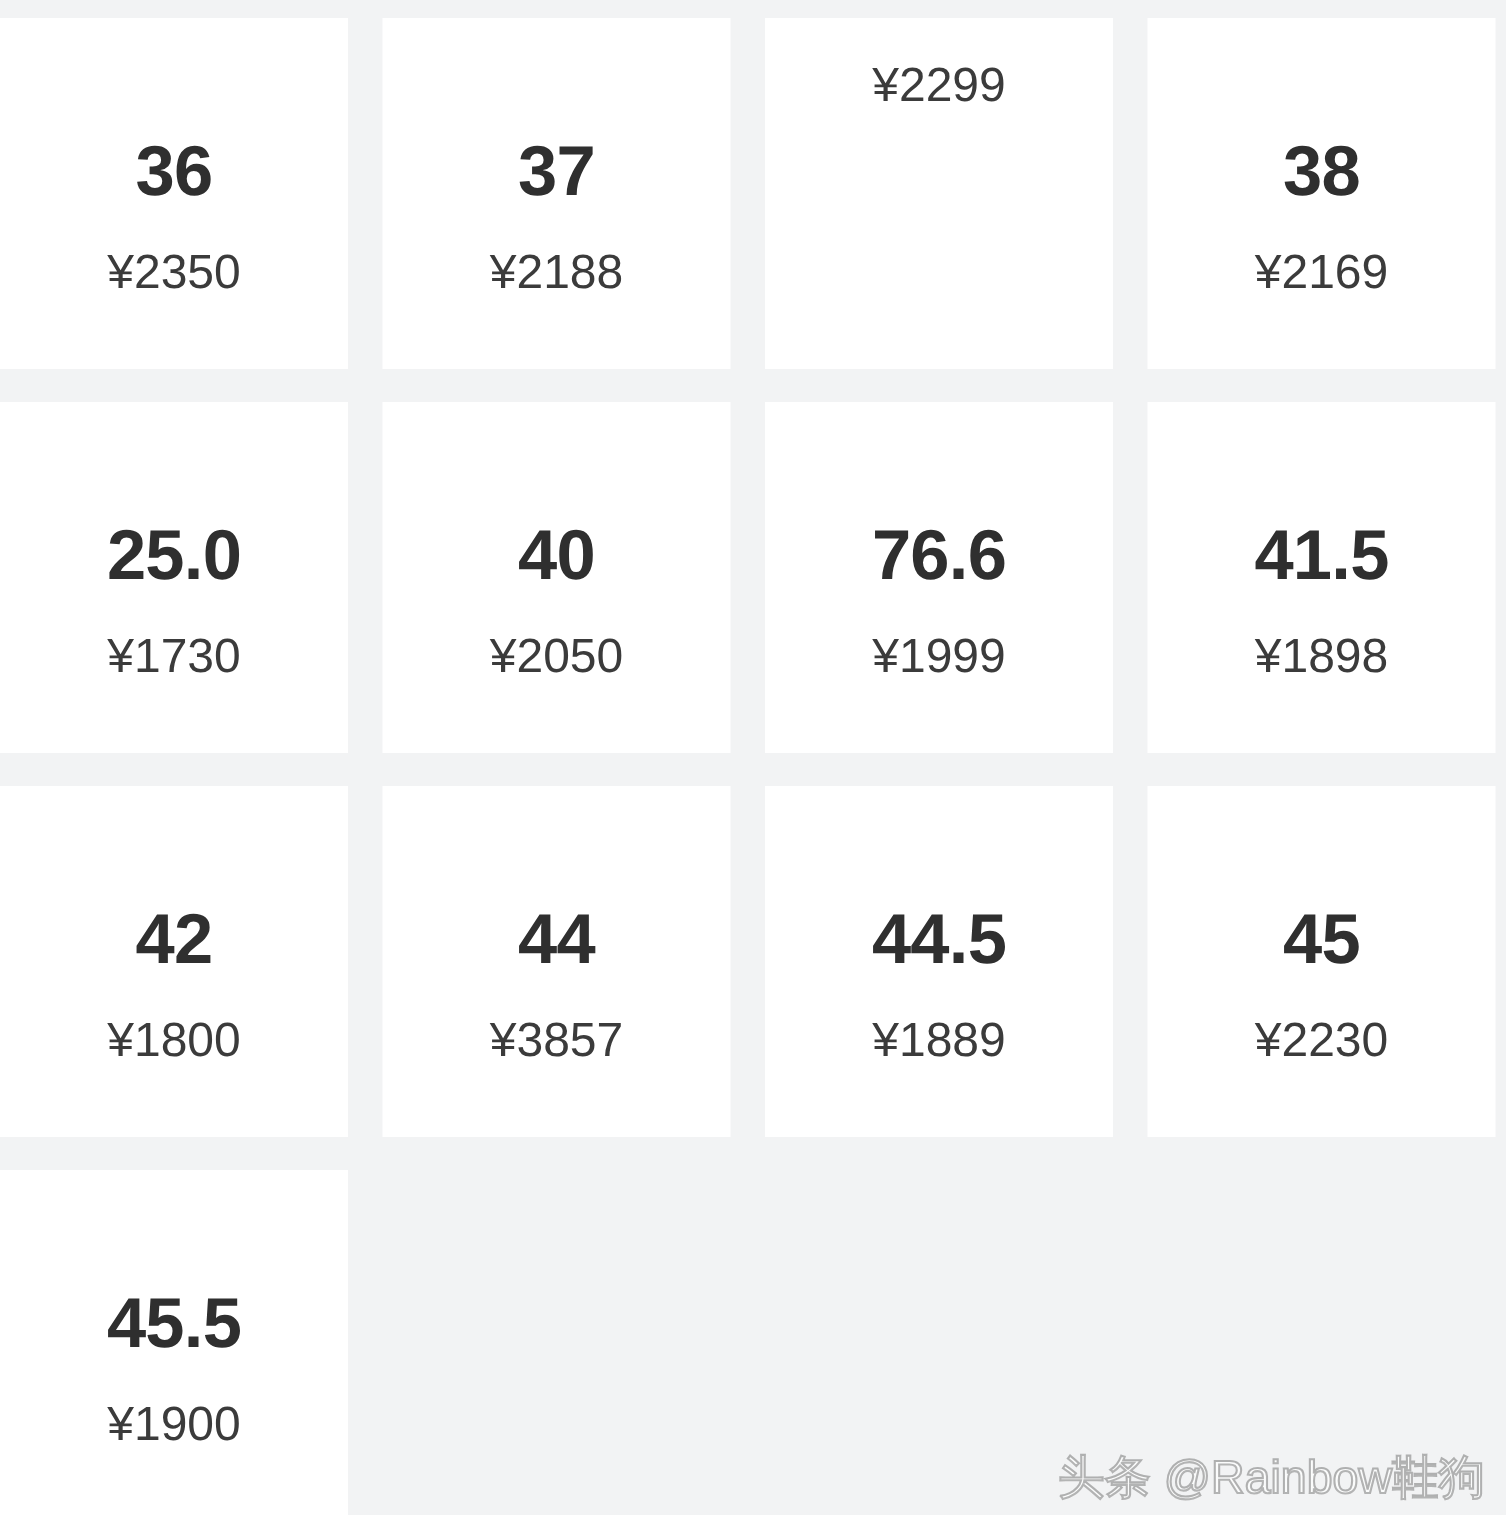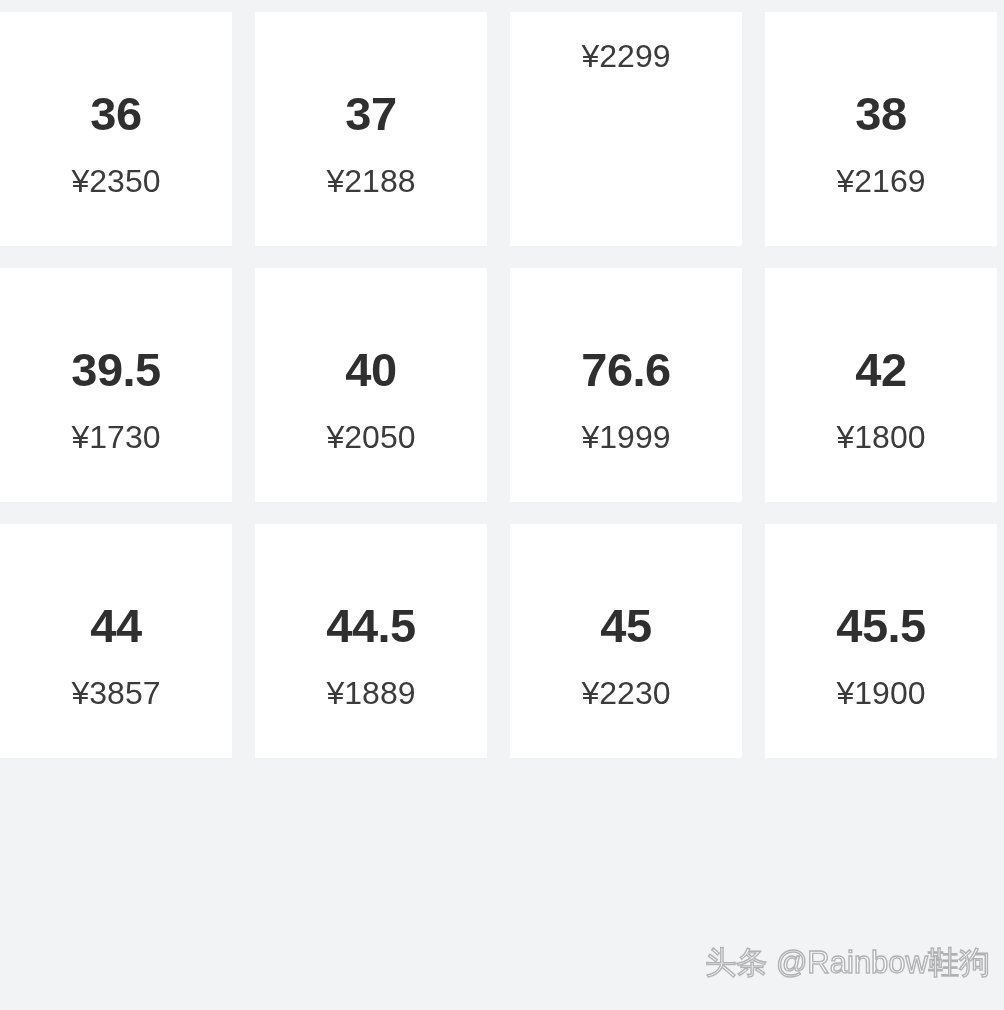--- a/index.html
+++ b/index.html
@@ -71,21 +71,21 @@
 
   .size-price.empty {
     font-size: 28px;
     letter-spacing: 0px;
   }
 
   
   #watermark {
     position: absolute;
     right: 14px;
-    bottom: 32px;
+    bottom: 10px;
     font-size: 31px;
     line-height: 1;
     font-weight: normal;
     color: rgba(255, 255, 255, 0.0);
     -webkit-text-stroke: 1.4px rgba(120, 120, 120, 0.55);
     text-shadow: 0 1px 0 rgba(255, 255, 255, 0.7);
     white-space: nowrap;
     pointer-events: none;
     user-select: none;
   }
@@ -117,30 +117,34 @@
         <div class="size-price">¥2188</div>
       </div>
       <div class="size-card">
         <div class="size-price">¥2299</div>
       </div>
       <div class="size-card">
         <div class="size-value">38</div>
         <div class="size-price">¥2169</div>
       </div>
       <div class="size-card">
-        <div class="size-value">39.5</div>
+        <div class="size-value">25.0</div>
         <div class="size-price">¥1730</div>
       </div>
       <div class="size-card">
         <div class="size-value">40</div>
         <div class="size-price">¥2050</div>
       </div>
       <div class="size-card">
         <div class="size-value">76.6</div>
         <div class="size-price">¥1999</div>
+      </div>
+      <div class="size-card">
+        <div class="size-value">41.5</div>
+        <div class="size-price">¥1898</div>
       </div>
       <div class="size-card">
         <div class="size-value">42</div>
         <div class="size-price">¥1800</div>
       </div>
       <div class="size-card">
         <div class="size-value">44</div>
         <div class="size-price">¥3857</div>
       </div>
       <div class="size-card">

